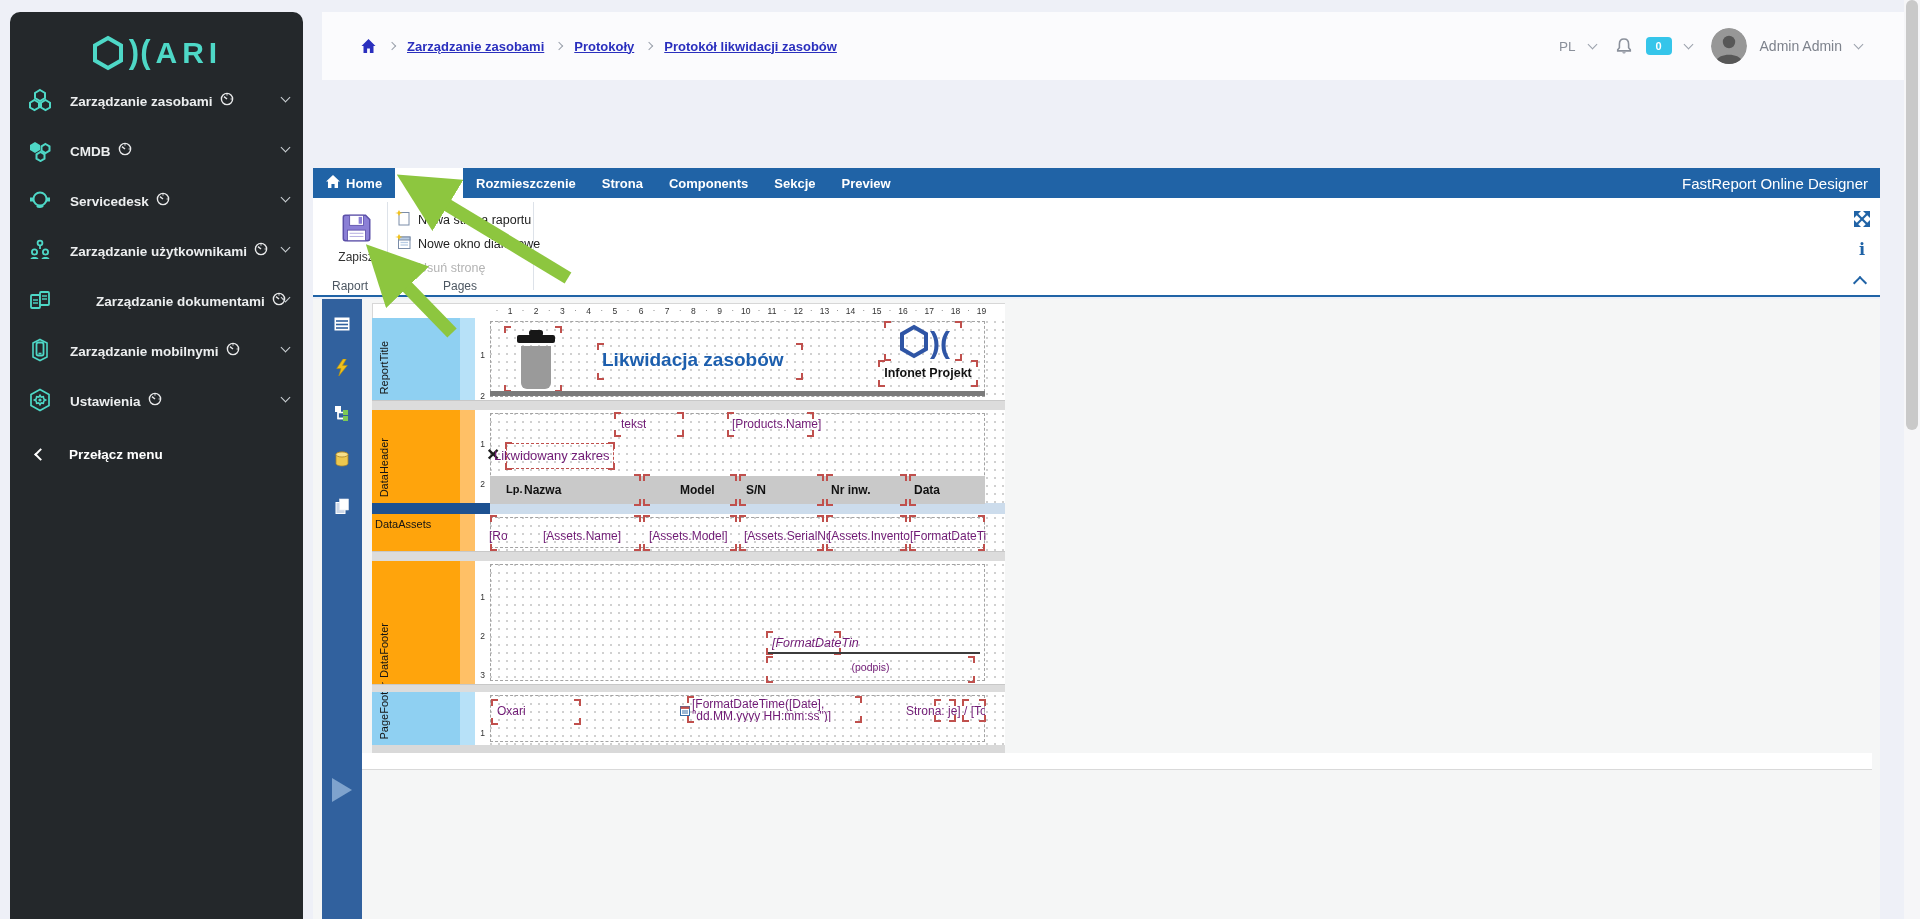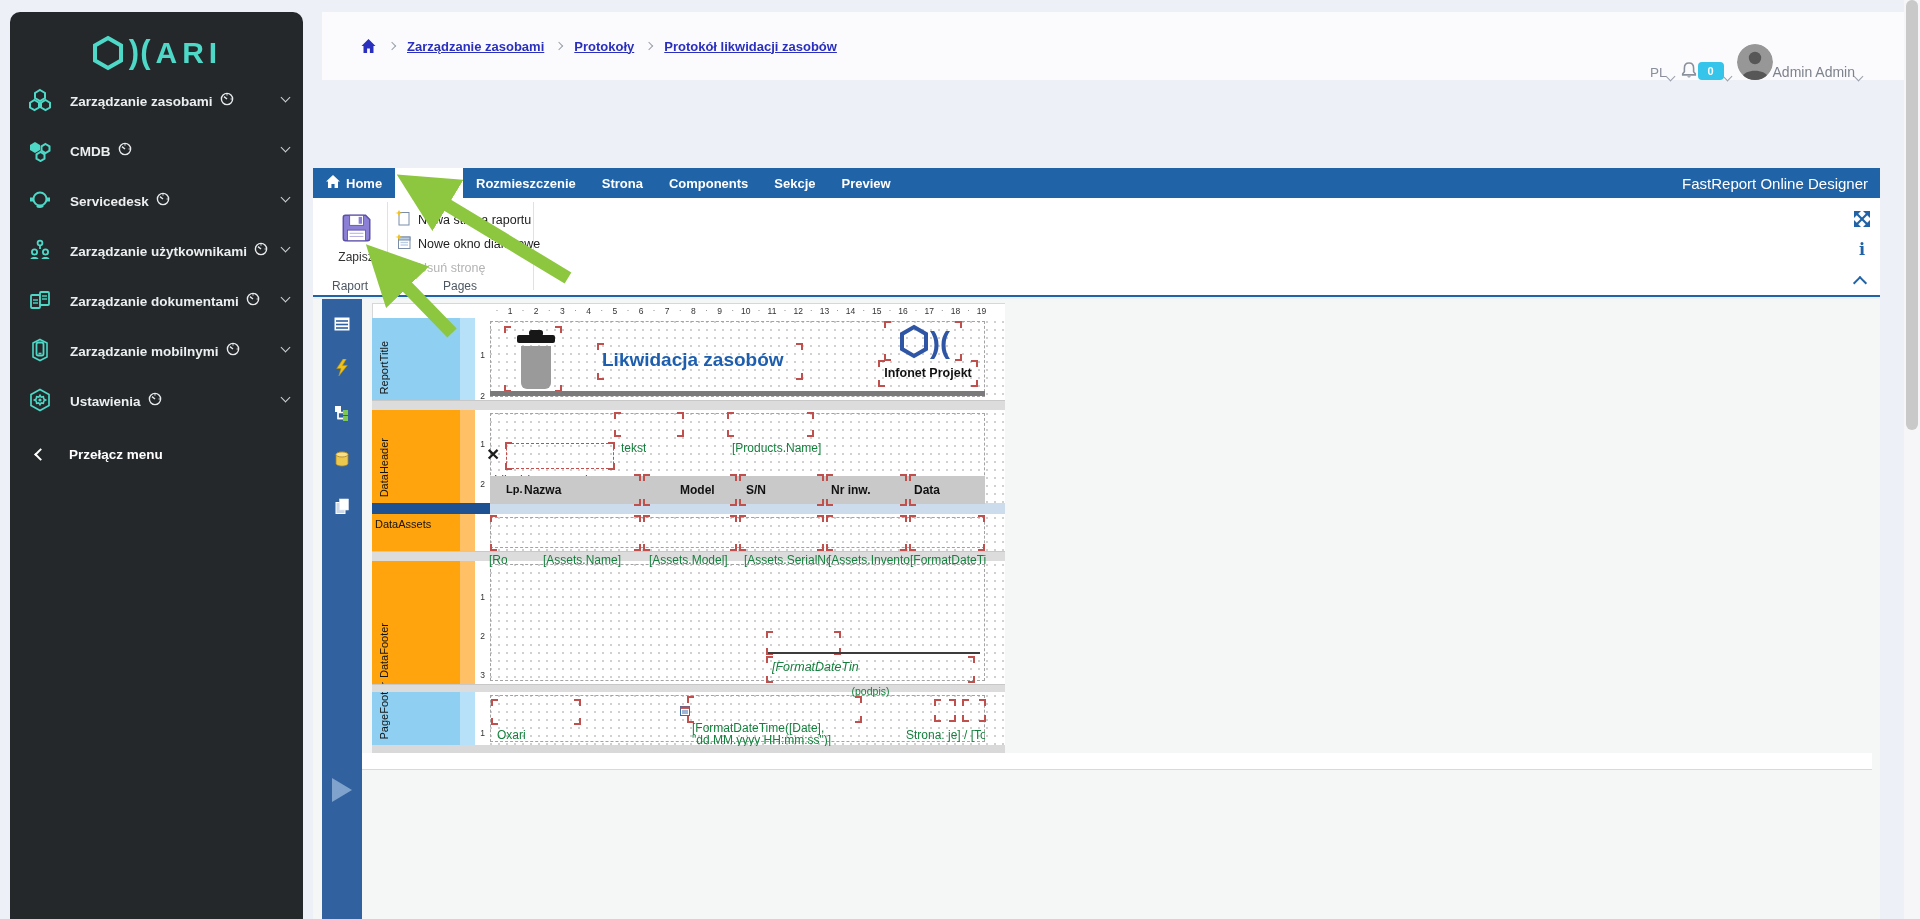--- a/index.html
+++ b/index.html
@@ -23,21 +23,21 @@
   .collapse-item { position:absolute; left:0; top:418px; width:100%; height:48px; display:flex; align-items:center; cursor:pointer; }
   .chev-left { width:9px; height:9px; border-left:2.2px solid #fff; border-bottom:2.2px solid #fff;
                transform:rotate(45deg); margin-left:26px; }
   .collapse-item .lbl { color:#fff; font-size:13.5px; font-weight:bold; margin-left:24px; }
 
   
   .topbar { position:absolute; left:322px; top:12px; right:16px; height:68px; background:#fbfbfd; }
   .breadcrumb { position:absolute; left:38px; top:0; height:68px; display:flex; align-items:center; gap:12px; }
   .crumb-sep { width:6px; height:6px; border-top:1.6px solid #9aa0ab; border-right:1.6px solid #9aa0ab; transform:rotate(45deg); }
   .crumb-link { color:var(--link-blue); font-size:13px; font-weight:bold; text-decoration:underline; cursor:pointer; white-space:nowrap; }
-  .user-cluster { position:absolute; right:42px; top:0; height:68px; display:flex; align-items:flex-end; }
+  .user-cluster { position:absolute; right:42px; top:0; height:68px; display:flex; align-items:center; gap:13px; }
   .lang { color:#8a909b; font-size:13.5px; }
   .caret { width:7px; height:7px; border-right:1.6px solid #9aa0ab; border-bottom:1.6px solid #9aa0ab; transform:rotate(45deg); margin-top:-4px; }
   .badge { min-width:26px; height:18px; background:var(--badge-cyan); color:#fff; font-size:11px; font-weight:bold;
            border-radius:4px; display:flex; align-items:center; justify-content:center; padding:0 6px; }
   .avatar { width:36px; height:36px; border-radius:50%; overflow:hidden; }
   .user-name { color:#7d828c; font-size:14px; }
 
   
   .ribbon-tabs { position:absolute; left:313px; top:168px; width:1567px; height:30px;
                  background:var(--ribbon-blue); display:flex; align-items:stretch; }
@@ -87,21 +87,21 @@
               background-image:radial-gradient(circle, #d0d0d0 0.9px, transparent 1px);
               background-size:8px 8px; }
   .dash-box { position:absolute; border:1px dashed #a3a3a3; }
   .bottom-strip { position:absolute; left:59px; width:633px; background:#d9d9d9; }
   .bottom-white { position:absolute; left:49px; width:1510px; background:#fff; border-bottom:1px solid #d9d9d9; }
 
   
   .elems { position:absolute; left:0; top:0; width:1920px; height:919px; pointer-events:none; }
   .elems > * { pointer-events:auto; }
   .rpt-title { position:absolute; font-size:19px; font-weight:bold; color:var(--title-blue); white-space:nowrap; }
-  .rpt-text { position:absolute; font-size:12px; color:#15803d; white-space:nowrap; overflow:hidden;margin-top:24px; }
+  .rpt-text { position:absolute; font-size:12px; color:#701a75; white-space:nowrap; overflow:hidden; }
   .rpt-caption { position:absolute; font-size:12.5px; font-weight:bold; color:#111; text-align:center; }
   .thick-line { position:absolute; background:#7a7a7a; }
   .sig-line { position:absolute; background:#3c3c3c; }
   .tbl-header { position:absolute; background:#c9c9c9; }
   .tbl-cell { position:absolute; font-size:12px; font-weight:bold; color:#111; white-space:nowrap; }
   .x-glyph { position:absolute; font-size:21px; font-weight:900; color:#1c1c1c; line-height:18px; }
   .mk { position:absolute; width:7px; height:7px; }
   .mk.tl { border-left:2px solid var(--mark-red); border-top:2px solid var(--mark-red); }
   .mk.tr { border-right:2px solid var(--mark-red); border-top:2px solid var(--mark-red); }
   .mk.bl { border-left:2px solid var(--mark-red); border-bottom:2px solid var(--mark-red); }
@@ -187,21 +187,21 @@
             </svg>
           </div>
           <div class="lbl">Zarządzanie użytkownikami<span class="gauge"><svg width="14" height="14" viewBox="0 0 14 14">
                 <circle cx="7" cy="7" r="5.6" fill="none" stroke="#e8e9ea" stroke-width="1.4"></circle>
                 <line x1="7" y1="7" x2="4" y2="4.6" stroke="#e8e9ea" stroke-width="1.4"></line>
                 <line x1="7" y1="2.2" x2="7" y2="3.4" stroke="#e8e9ea" stroke-width="1.2"></line>
                 <line x1="11.8" y1="7" x2="10.6" y2="7" stroke="#e8e9ea" stroke-width="1.2"></line>
               </svg></span></div>
           <div class="chev"></div>
         </div>
-        <div class="side-item" style="top: 264px;">
+        <div class="side-item" style="top: 264px; gap: 26px;">
           <div class="ic">
             <svg width="24" height="24" viewBox="0 0 24 24">
               <rect x="3" y="7" width="9" height="13" rx="1" fill="none" stroke="#4ed8c7" stroke-width="1.8"></rect>
               <rect x="12" y="4" width="9" height="13" rx="1" fill="#24282b" stroke="#4ed8c7" stroke-width="1.8"></rect>
               <line x1="14" y1="8" x2="19" y2="8" stroke="#4ed8c7" stroke-width="1.4"></line>
               <line x1="14" y1="11" x2="19" y2="11" stroke="#4ed8c7" stroke-width="1.4"></line>
               <line x1="5" y1="12" x2="10" y2="12" stroke="#4ed8c7" stroke-width="1.4"></line>
               <line x1="5" y1="15" x2="10" y2="15" stroke="#4ed8c7" stroke-width="1.4"></line>
             </svg>
           </div>

